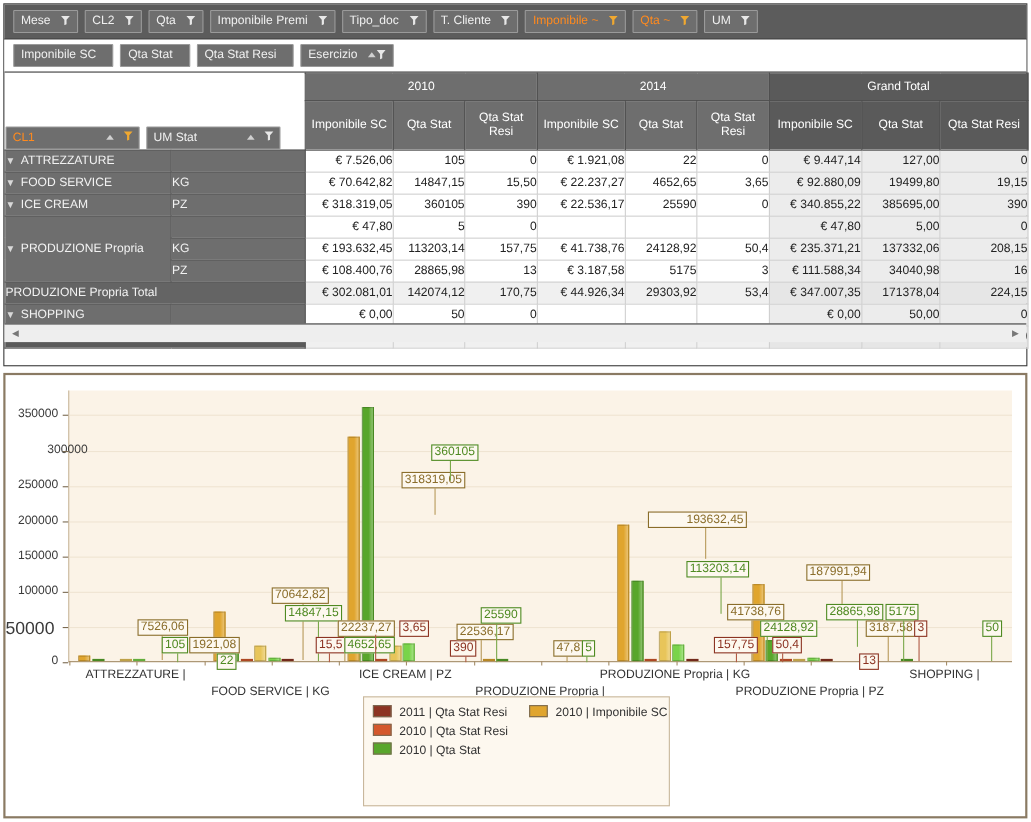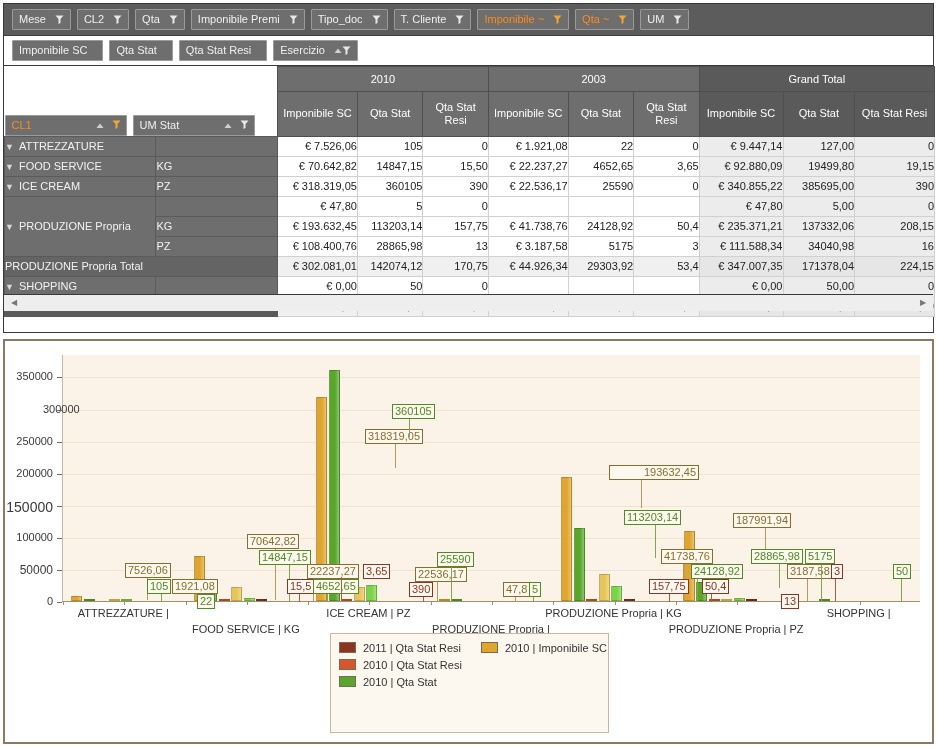--- a/index.html
+++ b/index.html
@@ -167,21 +167,21 @@
             <td class="fieldcell" rowspan="2" colspan="2"><div class="fld orange wide"><span class="lbl">CL1</span><span class="arrows"><svg width="8" height="6" viewBox="0 0 8 6">
                     <path d="M4 0.5 7.5 5h-7z" fill="#d0d0d0"></path>
                   </svg></span><span class="ico" style="color: rgb(240, 168, 48);"><svg width="9" height="9" viewBox="0 0 9 9">
                     <path d="M0.5 0.5h8l-3 3.5v4l-2 1v-5z" fill="currentColor"></path>
                   </svg></span></div><div class="fld wide"><span class="lbl">UM Stat</span><span class="arrows"><svg width="8" height="6" viewBox="0 0 8 6">
                     <path d="M4 0.5 7.5 5h-7z" fill="#d0d0d0"></path>
                   </svg></span><span class="ico" style="color: rgb(232, 232, 232);"><svg width="9" height="9" viewBox="0 0 9 9">
                     <path d="M0.5 0.5h8l-3 3.5v4l-2 1v-5z" fill="currentColor"></path>
                   </svg></span></div></td>
             <th class="hdr-grp" colspan="3">2010</th>
-            <th class="hdr-grp" colspan="3">2003</th>
+            <th class="hdr-grp" colspan="3">2014</th>
             <th class="hdr-grp gt" colspan="3">Grand Total</th>
           </tr>
           <tr>
             <th class="hdr-col">Imponibile SC</th>
             <th class="hdr-col">Qta Stat</th>
             <th class="hdr-col">Qta Stat Resi</th>
             <th class="hdr-col">Imponibile SC</th>
             <th class="hdr-col">Qta Stat</th>
             <th class="hdr-col">Qta Stat Resi</th>
             <th class="hdr-col gt">Imponibile SC</th>
@@ -393,21 +393,21 @@
       <div class="lbox red" style="left: 346px; top: 227px;">390</div>
       <div class="leader" style="left: 374px; top: 225px; height: 22px;"></div>
       <div class="lbox" style="left: 352px; top: 212px;">22536,17</div>
       <div class="leader grn" style="left: 388px; top: 210px; height: 37px;"></div>
       <div class="lbox grn" style="left: 374px; top: 197px;">25590</div>
       <div class="leader" style="left: 452px; top: 240px; height: 7px;"></div>
       <div class="lbox" style="left: 440px; top: 227px;">47,8</div>
       <div class="leader grn" style="left: 470px; top: 240px; height: 7px;"></div>
       <div class="lbox grn" style="left: 466px; top: 227px;">5</div>
       <div class="leader" style="left: 578px; top: 123px; height: 30px;"></div>
-      <div class="lbox" style="left: 546px; top: 110px; padding-left: 34px;">193632,45</div>
+      <div class="lbox" style="left: 526px; top: 110px; padding-left: 34px;">193632,45</div>
       <div class="leader grn" style="left: 592px; top: 168px; height: 35px;"></div>
       <div class="lbox grn" style="left: 561px; top: 155px;">113203,14</div>
       <div class="leader" style="left: 620px; top: 207px; height: 39px;"></div>
       <div class="lbox" style="left: 598px; top: 194px;">41738,76</div>
       <div class="leader red" style="left: 606px; top: 237px; height: 10px;"></div>
       <div class="lbox red" style="left: 586px; top: 224px;">157,75</div>
       <div class="leader grn" style="left: 634px; top: 222px; height: 24px;"></div>
       <div class="lbox grn" style="left: 628px; top: 209px;">24128,92</div>
       <div class="leader red" style="left: 648px; top: 237px; height: 10px;"></div>
       <div class="lbox red" style="left: 639px; top: 224px;">50,4</div>
@@ -422,25 +422,25 @@
       <div class="leader grn" style="left: 758px; top: 207px; height: 39px;"></div>
       <div class="lbox grn" style="left: 742px; top: 194px;">5175</div>
       <div class="leader red" style="left: 772px; top: 222px; height: 24px;"></div>
       <div class="lbox red" style="left: 768px; top: 209px;">3</div>
       <div class="leader grn" style="left: 838px; top: 222px; height: 24px;"></div>
       <div class="lbox grn" style="left: 830px; top: 209px;">50</div>
     </div>
   <div id="yticks-host">
       <div style="position: absolute; left: 0px; width: 48px; text-align: right; font-size: 11px; color: rgb(58, 58, 58); top: 254px;">0</div>
       <div style="position: absolute; left: 52px; width: 5px; height: 1px; background: rgb(122, 106, 82); top: 261px;"></div>
-      <div style="position: absolute; left: 0px; width: 48px; text-align: right; font-size: 12px; color: rgb(58, 58, 58); top: 221.922px;">50000</div>
+      <div style="position: absolute; left: 0px; width: 48px; text-align: left; font-size: 16px; color: rgb(58, 58, 58); top: 221.922px;">50000</div>
       <div style="position: absolute; left: 52px; width: 5px; height: 1px; background: rgb(122, 106, 82); top: 228.922px;"></div>
       <div style="position: absolute; left: 0px; width: 48px; text-align: right; font-size: 11px; color: rgb(58, 58, 58); top: 189.844px;">100000</div>
       <div style="position: absolute; left: 52px; width: 5px; height: 1px; background: rgb(122, 106, 82); top: 196.844px;"></div>
-      <div style="position: absolute; left: 0px; width: 48px; text-align: right; font-size: 14px; color: rgb(58, 58, 58); top: 157.766px;">150000</div>
+      <div style="position: absolute; left: 0px; width: 48px; text-align: right; font-size: 11px; color: rgb(58, 58, 58); top: 157.766px;">150000</div>
       <div style="position: absolute; left: 52px; width: 5px; height: 1px; background: rgb(122, 106, 82); top: 164.766px;"></div>
       <div style="position: absolute; left: 0px; width: 48px; text-align: right; font-size: 11px; color: rgb(58, 58, 58); top: 125.688px;">200000</div>
       <div style="position: absolute; left: 52px; width: 5px; height: 1px; background: rgb(122, 106, 82); top: 132.688px;"></div>
       <div style="position: absolute; left: 0px; width: 48px; text-align: right; font-size: 11px; color: rgb(58, 58, 58); top: 93.6104px;">250000</div>
       <div style="position: absolute; left: 52px; width: 5px; height: 1px; background: rgb(122, 106, 82); top: 100.61px;"></div>
       <div style="position: absolute; left: 0px; width: 48px; font-size: 11px; color: rgb(58, 58, 58); top: 61.5325px; margin-left: 38px;">300000</div>
       <div style="position: absolute; left: 52px; width: 5px; height: 1px; background: rgb(122, 106, 82); top: 68.5325px;"></div>
       <div style="position: absolute; left: 0px; width: 48px; text-align: right; font-size: 11px; color: rgb(58, 58, 58); top: 29.4545px;">350000</div>
       <div style="position: absolute; left: 52px; width: 5px; height: 1px; background: rgb(122, 106, 82); top: 36.4545px;"></div>
     </div>

